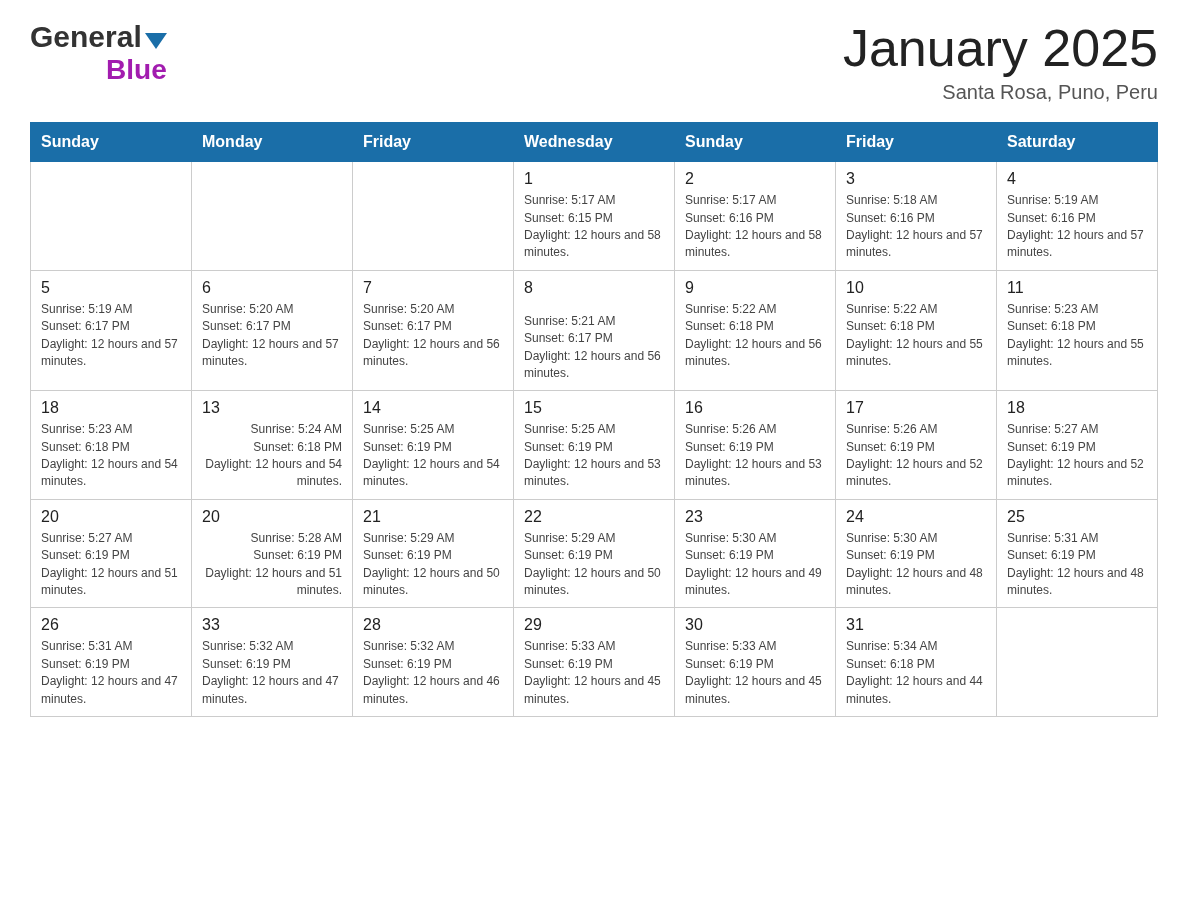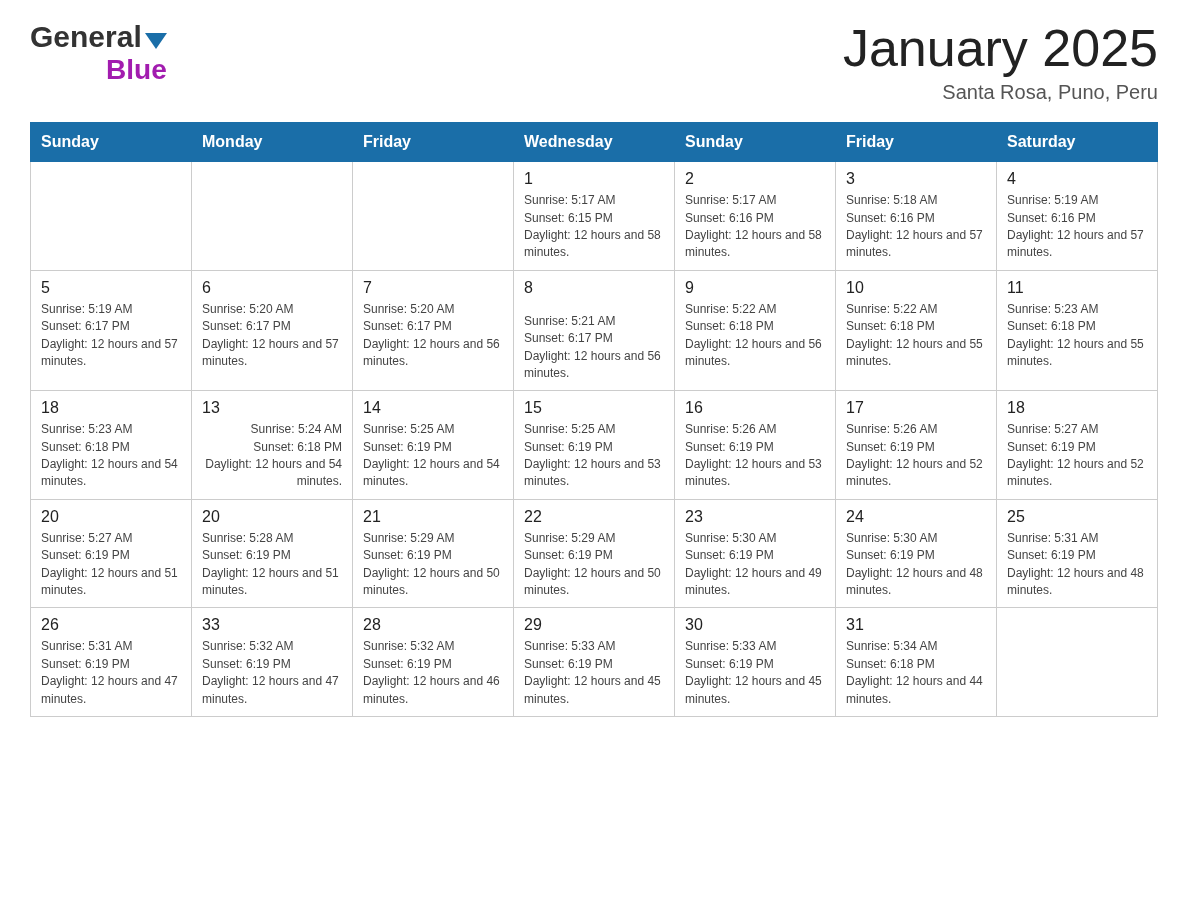--- a/index.html
+++ b/index.html
@@ -247,21 +247,21 @@
       </tr>
       <tr>
         <td>
           <div class="cell-day">20</div>
           <div class="cell-info" style="white-space: pre-line;">Sunrise: 5:27 AM
 Sunset: 6:19 PM
 Daylight: 12 hours and 51 minutes.</div>
         </td>
         <td>
           <div class="cell-day">20</div>
-          <div class="cell-info" style="white-space: pre-line;">Sunrise: 5:28 AM
+          <div class="cell-info" style="white-space: pre-line; text-align: right;">Sunrise: 5:28 AM
 Sunset: 6:19 PM
 Daylight: 12 hours and 51 minutes.</div>
         </td>
         <td>
           <div class="cell-day">21</div>
           <div class="cell-info" style="white-space: pre-line;">Sunrise: 5:29 AM
 Sunset: 6:19 PM
 Daylight: 12 hours and 50 minutes.</div>
         </td>
         <td>

